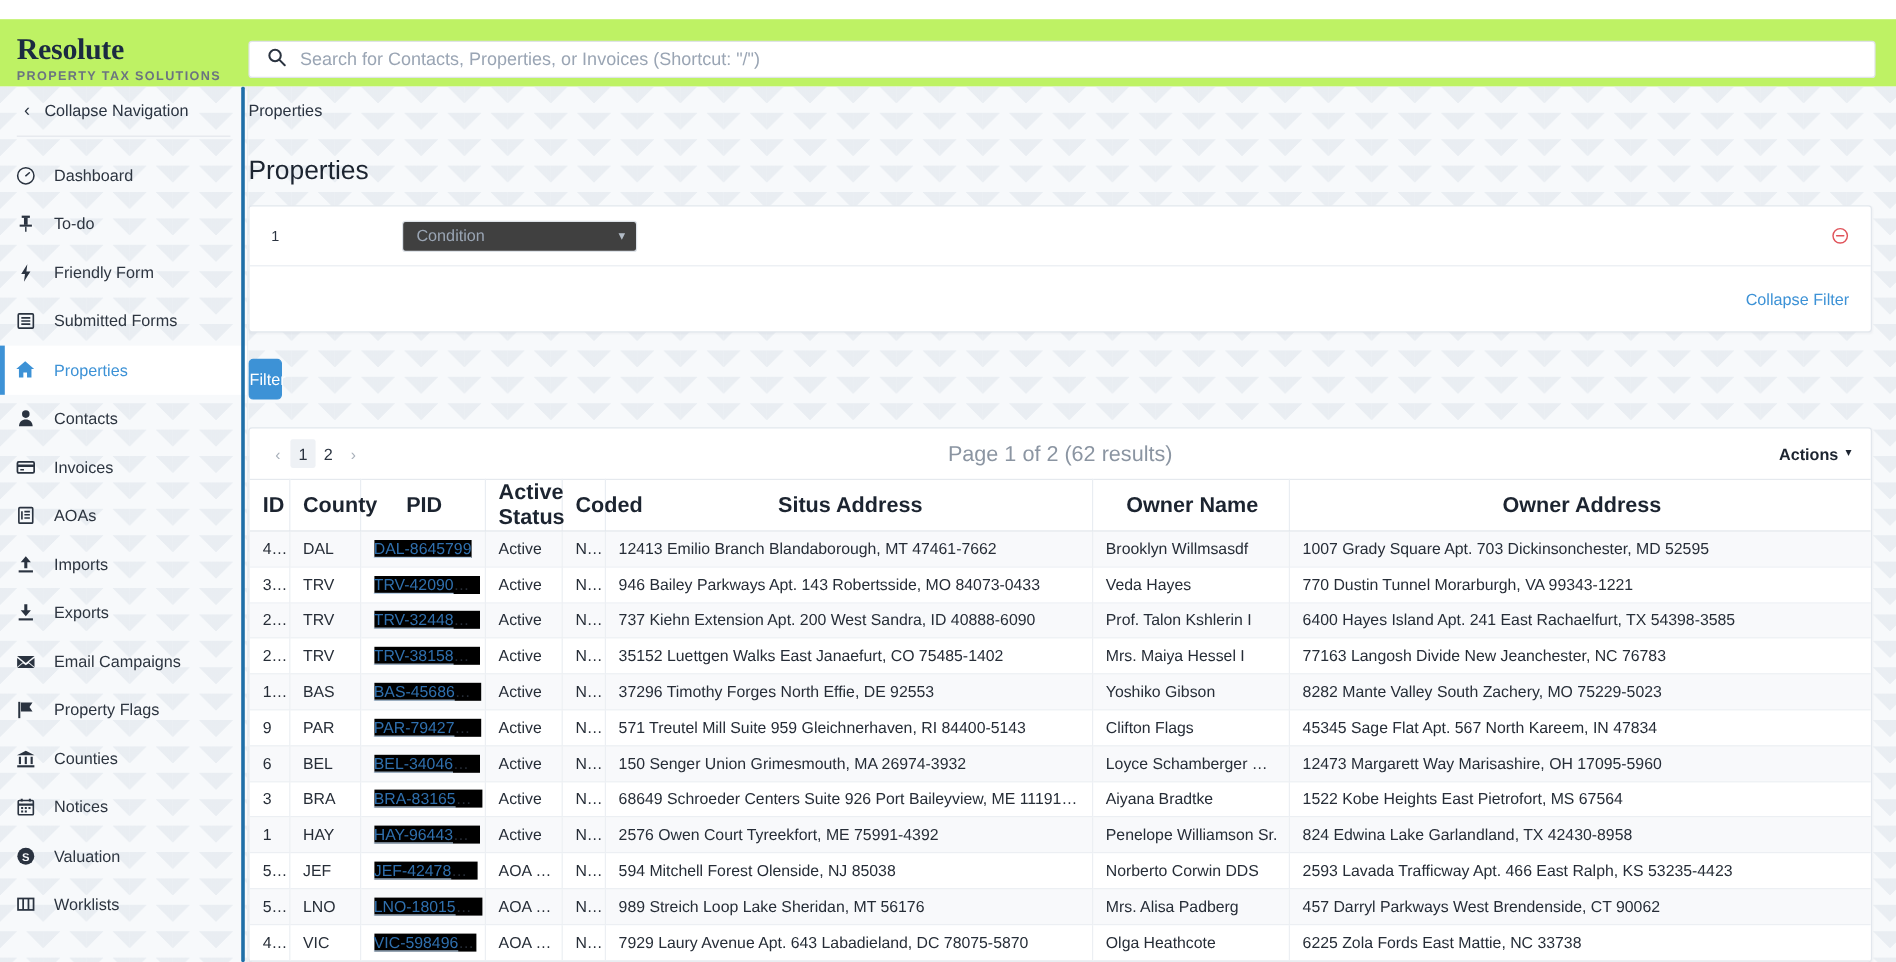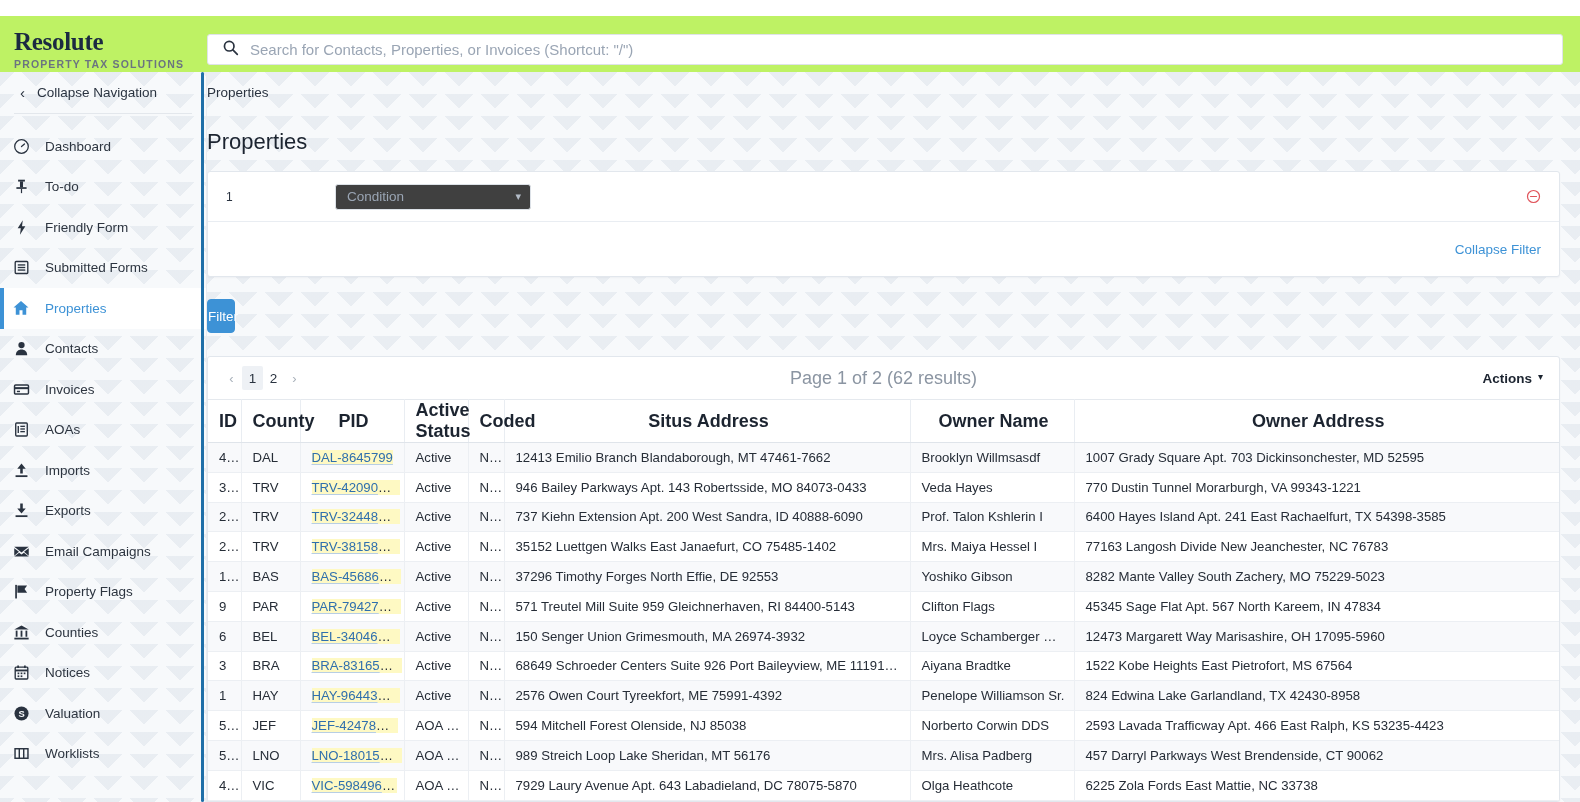--- a/index.html
+++ b/index.html
@@ -186,21 +186,21 @@
     height: 29.8px; font-size: 13.2px; color: #262d37;
     border-bottom: 1px solid #eceff3; border-right: 1px solid #eceff3;
     padding: 0 8px 0 11px; white-space: nowrap; overflow: hidden;
     text-overflow: ellipsis;
   }
   tbody tr:nth-child(odd) td { background: #f8f9fb; }
   tbody tr:nth-child(even) td { background: #ffffff; }
   thead th:last-child, tbody td:last-child { border-right: 0; }
   .pid-link {
     color: #2f6fad; text-decoration: underline;
-    background: #fef9c3; cursor: pointer;
+    background: #000000; cursor: pointer;
     text-underline-offset: 2px; text-decoration-color: #b7cee4;
   }
 </style>
 </head>
 <body>
 
 <div id="topbar">
   <div id="brand">
     <div class="brand-name">Resolute</div>
     <div class="brand-sub">PROPERTY TAX SOLUTIONS</div>

